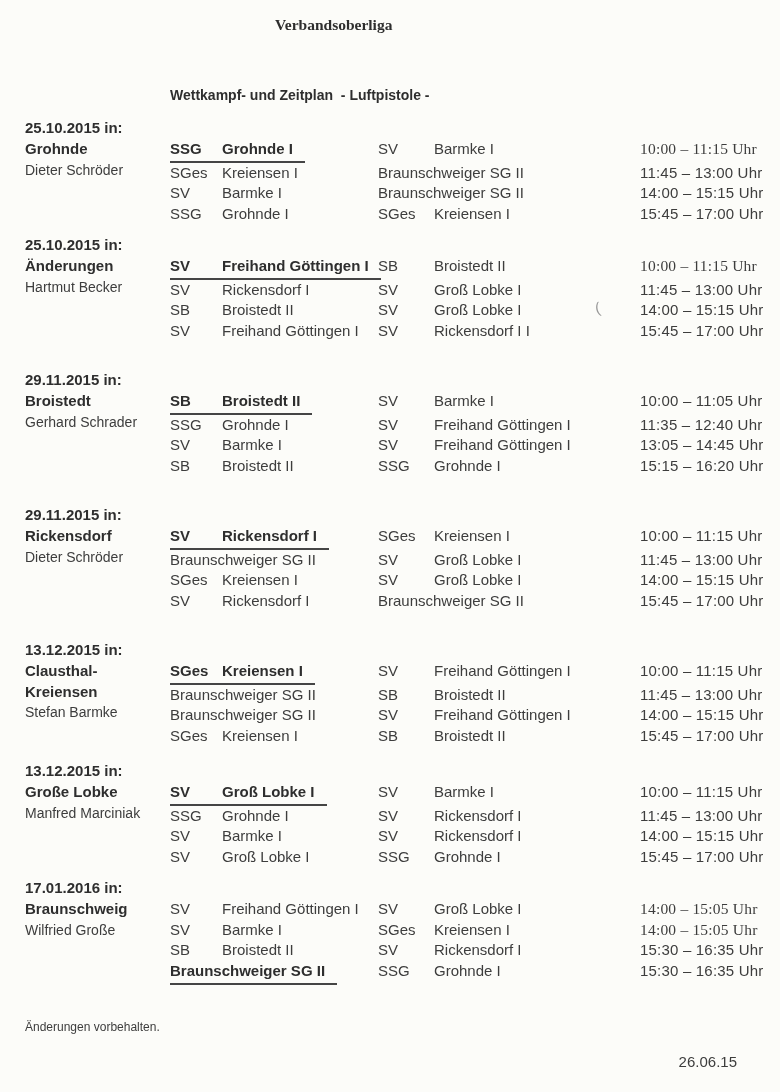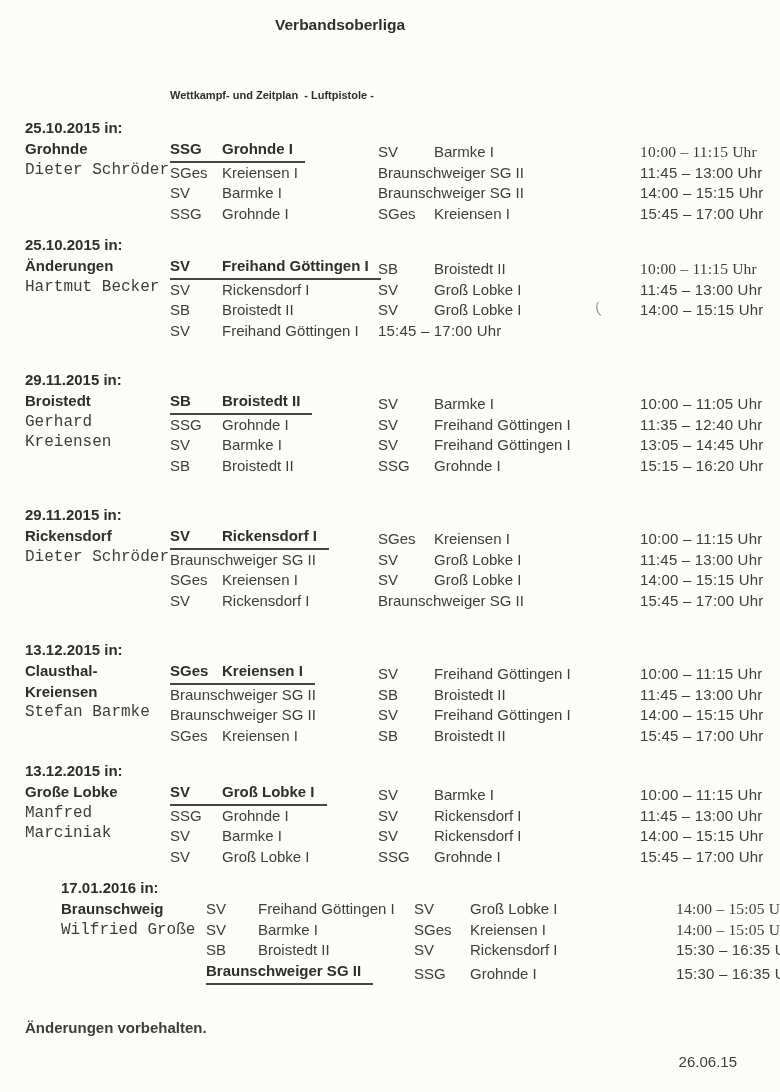--- a/index.html
+++ b/index.html
@@ -14,52 +14,52 @@
     width:780px;height:1092px;overflow:hidden;
     background:var(--paper);
     color:var(--ink);
     font-family:"Liberation Sans", sans-serif;
     font-size:15px;
     position:relative;
   }
   .page{padding:14px 20px 0 25px;}
 
   
-  .title{font-weight:bold;font-size:15.5px;color:var(--ink-bold);margin-left:250px;line-height:21px;}
-  .subtitle{font-weight:bold;font-size:11px;color:var(--ink-bold);margin-left:145px;margin-top:50px;line-height:21px;white-space:pre;}
+  .title{font-weight:bold;font-size:15.5px;color:var(--ink-bold);margin-left:250px;line-height:21px;font-family:Liberation Serif, serif;}
+  .subtitle{font-weight:bold;font-size:14px;color:var(--ink-bold);margin-left:145px;margin-top:50px;line-height:21px;white-space:pre;}
   .season{font-size:15.5px;margin-left:245px;margin-top:19px;line-height:21px;}
 
   
   .section{display:flex;position:relative;margin-top:28px;}
   #schedule .section:nth-child(1){margin-top:12px;}
   #schedule .section:nth-child(2){margin-top:10px;}
   #schedule .section:nth-child(6){margin-top:14px;}
-  #schedule .section:nth-child(7){margin-top:10px;margin-left:36px;}
+  #schedule .section:nth-child(7){margin-top:10px;}
 
   .info{width:145px;flex:none;}
   .info>div{line-height:var(--line);}
   .info .date,.info .loc{font-weight:bold;color:var(--ink-bold);}
-  .info .official{font-size:16px;font-family:Liberation Mono, monospace;}
+  .info .official{font-size:14px;}
 
   .rows{flex:1;}
   .lead{height:var(--line);}
-  .match{display:flex;line-height:var(--line);align-items:flex-end;}
+  .match{display:flex;line-height:var(--line);}
   .home{width:208px;flex:none;white-space:nowrap;}
   .away{width:262px;flex:none;white-space:nowrap;}
   .time{flex:1;white-space:nowrap;letter-spacing:0.2px;}
   .time.serif{font-family:"Liberation Serif", serif;font-size:15.5px;}
   .prefix{display:inline-block;width:52px;}
   .away .prefix{width:56px;}
   .teamwrap{display:inline-block;}
   .teamwrap.hdr{font-weight:bold;color:var(--ink-bold);border-bottom:2px solid #454545;padding-right:12px;padding-bottom:1px;}
 
   .artifact{position:absolute;left:570px;top:64px;color:#9a9a9a;font-size:15px;transform:rotate(-12deg);}
 
   
-  .footer-note{margin-top:32px;font-size:15px;line-height:21px;font-weight:bold;}
+  .footer-note{margin-top:32px;font-size:12px;line-height:21px;}
   .footer-date{margin-top:13px;text-align:right;padding-right:23px;font-size:15px;line-height:21px;}
 </style>
 </head>
 <body style="--ink: #3d3d3d; --paper: #fcfcf9;">
 
 <div class="page">
   <div class="title">Verbandsoberliga</div>
   <div class="subtitle">Wettkampf- und Zeitplan  - Luftpistole -</div>
 
   <div id="schedule">
@@ -111,30 +111,31 @@
             <div class="away"><span class="teamwrap"><span class="prefix">SV</span><span class="tname">Groß Lobke I</span></span></div>
             <div class="time">11:45 – 13:00 Uhr</div>
           </div>
           <div class="match">
             <div class="home"><span class="teamwrap"><span class="prefix">SB</span><span class="tname">Broistedt II</span></span></div>
             <div class="away"><span class="teamwrap"><span class="prefix">SV</span><span class="tname">Groß Lobke I</span></span></div>
             <div class="time">14:00 – 15:15 Uhr</div>
           </div>
           <div class="match">
             <div class="home"><span class="teamwrap"><span class="prefix">SV</span><span class="tname">Freihand Göttingen I</span></span></div>
+            <div class="away"><span class="teamwrap"><span class="prefix">SV</span><span class="tname">Rickensdorf I I</span></span></div>
             <div class="time">15:45 – 17:00 Uhr</div>
           </div>
         </div>
         <div class="artifact">(</div>
       </div>
       <div class="section">
         <div class="info">
           <div class="date">29.11.2015 in:</div>
           <div class="loc">Broistedt</div>
-          <div class="official">Gerhard Kreiensen</div>
+          <div class="official">Gerhard Schrader</div>
         </div>
         <div class="rows">
           <div class="lead"></div>
           <div class="match">
             <div class="home"><span class="teamwrap hdr"><span class="prefix">SB</span><span class="tname">Broistedt II</span></span></div>
             <div class="away"><span class="teamwrap"><span class="prefix">SV</span><span class="tname">Barmke I</span></span></div>
             <div class="time">10:00 – 11:05 Uhr</div>
           </div>
           <div class="match">
             <div class="home"><span class="teamwrap"><span class="prefix">SSG</span><span class="tname">Grohnde I</span></span></div>

